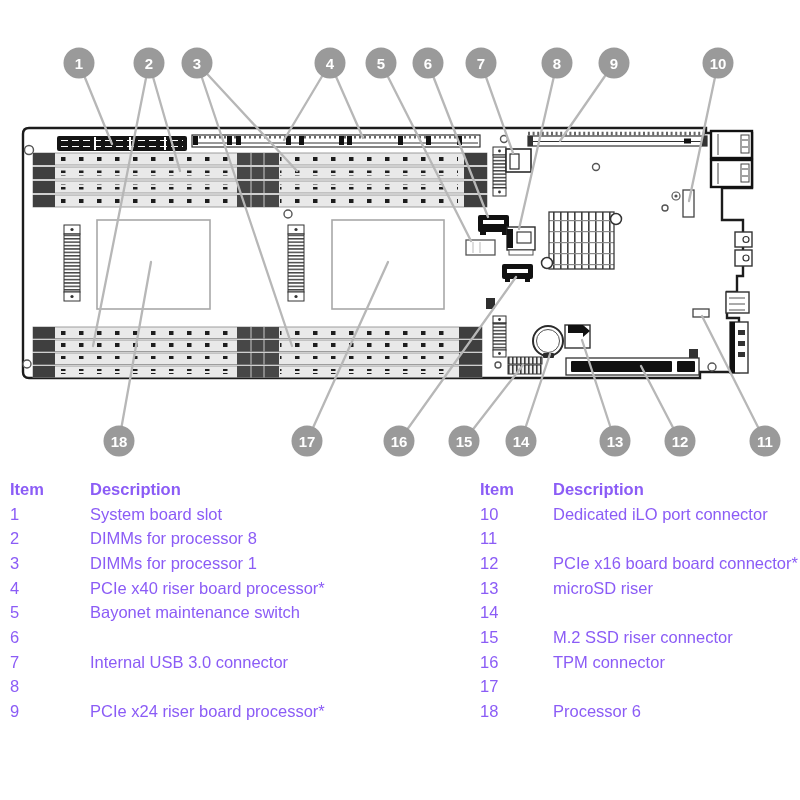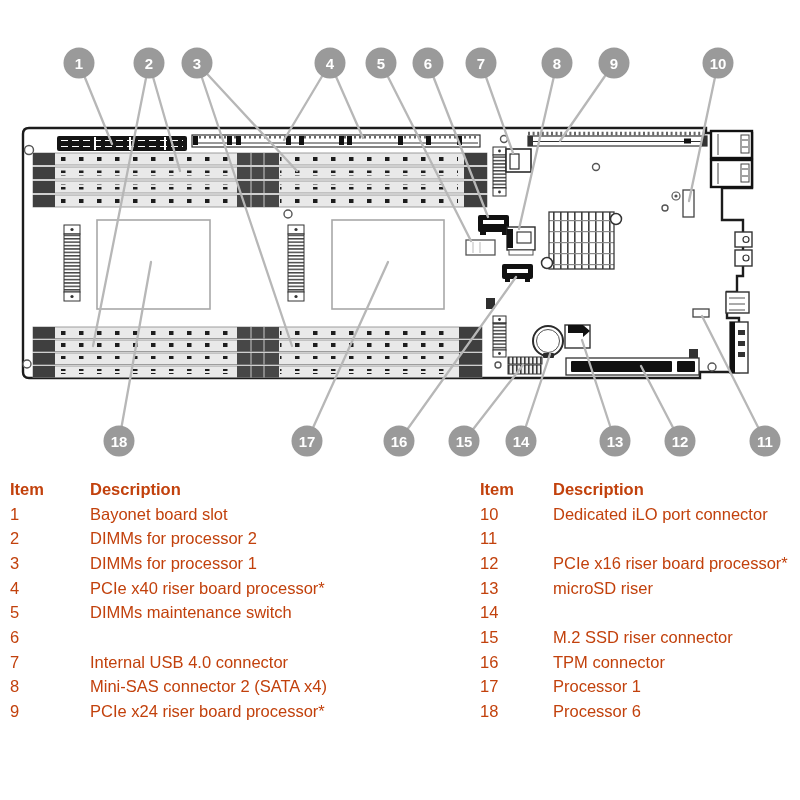--- a/index.html
+++ b/index.html
@@ -1,21 +1,21 @@
 <!DOCTYPE html>
 <html><head>
 <meta charset="utf-8">
 <style>
   html,body{margin:0;padding:0;background:#fff;}
   .canvas{position:relative;width:800px;height:800px;background:#fff;overflow:hidden;
           font-family:"Liberation Sans",sans-serif;}
   svg{position:absolute;left:0;top:0;}
   .callout-num{font-family:"Liberation Sans",sans-serif;font-weight:bold;font-size:15px;
                fill:#ffffff;text-anchor:middle;}
-  .legend{position:absolute;top:477px;color:#c2410c;font-size:16.5px;}
+  .legend{position:absolute;top:477px;color:#8b5cf6;font-size:16.5px;}
   .legend-left{left:10px;width:440px;}
   .legend-right{left:480px;width:315px;}
   .lg-row{display:grid;height:24.7px;align-items:center;}
   .legend-left .lg-row{grid-template-columns:80px 1fr;}
   .legend-right .lg-row{grid-template-columns:73px 1fr;}
   .lg-head span{font-weight:bold;}
   .lg-row span{white-space:nowrap;}
 </style>
 </head>
 <body>
@@ -422,48 +422,47 @@
   </g>
 </svg>
 
 <div class="legend legend-left">
   <div class="lg-row lg-head">
     <span>Item</span>
     <span>Description</span>
   </div>
   <div class="lg-row">
         <span>1</span>
-        <span>Bayonet board slot</span>
+        <span>System board slot</span>
       </div>
   <div class="lg-row">
         <span>2</span>
-        <span>DIMMs for processor 2</span>
+        <span>DIMMs for processor 8</span>
       </div>
   <div class="lg-row">
         <span>3</span>
         <span>DIMMs for processor 1</span>
       </div>
   <div class="lg-row">
         <span>4</span>
         <span>PCIe x40 riser board processor*</span>
       </div>
   <div class="lg-row">
         <span>5</span>
-        <span>DIMMs maintenance switch</span>
+        <span>Bayonet maintenance switch</span>
       </div>
   <div class="lg-row">
         <span>6</span>
       </div>
   <div class="lg-row">
         <span>7</span>
-        <span>Internal USB 4.0 connector</span>
+        <span>Internal USB 3.0 connector</span>
       </div>
   <div class="lg-row">
         <span>8</span>
-        <span>Mini-SAS connector 2 (SATA x4)</span>
       </div>
   <div class="lg-row">
         <span>9</span>
         <span>PCIe x24 riser board processor*</span>
       </div>
 </div>
 
 <div class="legend legend-right">
   <div class="lg-row lg-head">
     <span>Item</span>
@@ -471,40 +470,39 @@
   </div>
   <div class="lg-row">
         <span>10</span>
         <span>Dedicated iLO port connector</span>
       </div>
   <div class="lg-row">
         <span>11</span>
       </div>
   <div class="lg-row">
         <span>12</span>
-        <span>PCIe x16 riser board processor*</span>
+        <span>PCIe x16 board board connector*</span>
       </div>
   <div class="lg-row">
         <span>13</span>
         <span>microSD riser</span>
       </div>
   <div class="lg-row">
         <span>14</span>
       </div>
   <div class="lg-row">
         <span>15</span>
         <span>M.2 SSD riser connector</span>
       </div>
   <div class="lg-row">
         <span>16</span>
         <span>TPM connector</span>
       </div>
   <div class="lg-row">
         <span>17</span>
-        <span>Processor 1</span>
       </div>
   <div class="lg-row">
         <span>18</span>
         <span>Processor 6</span>
       </div>
 </div>
 
 </div>
 
 </body></html>

